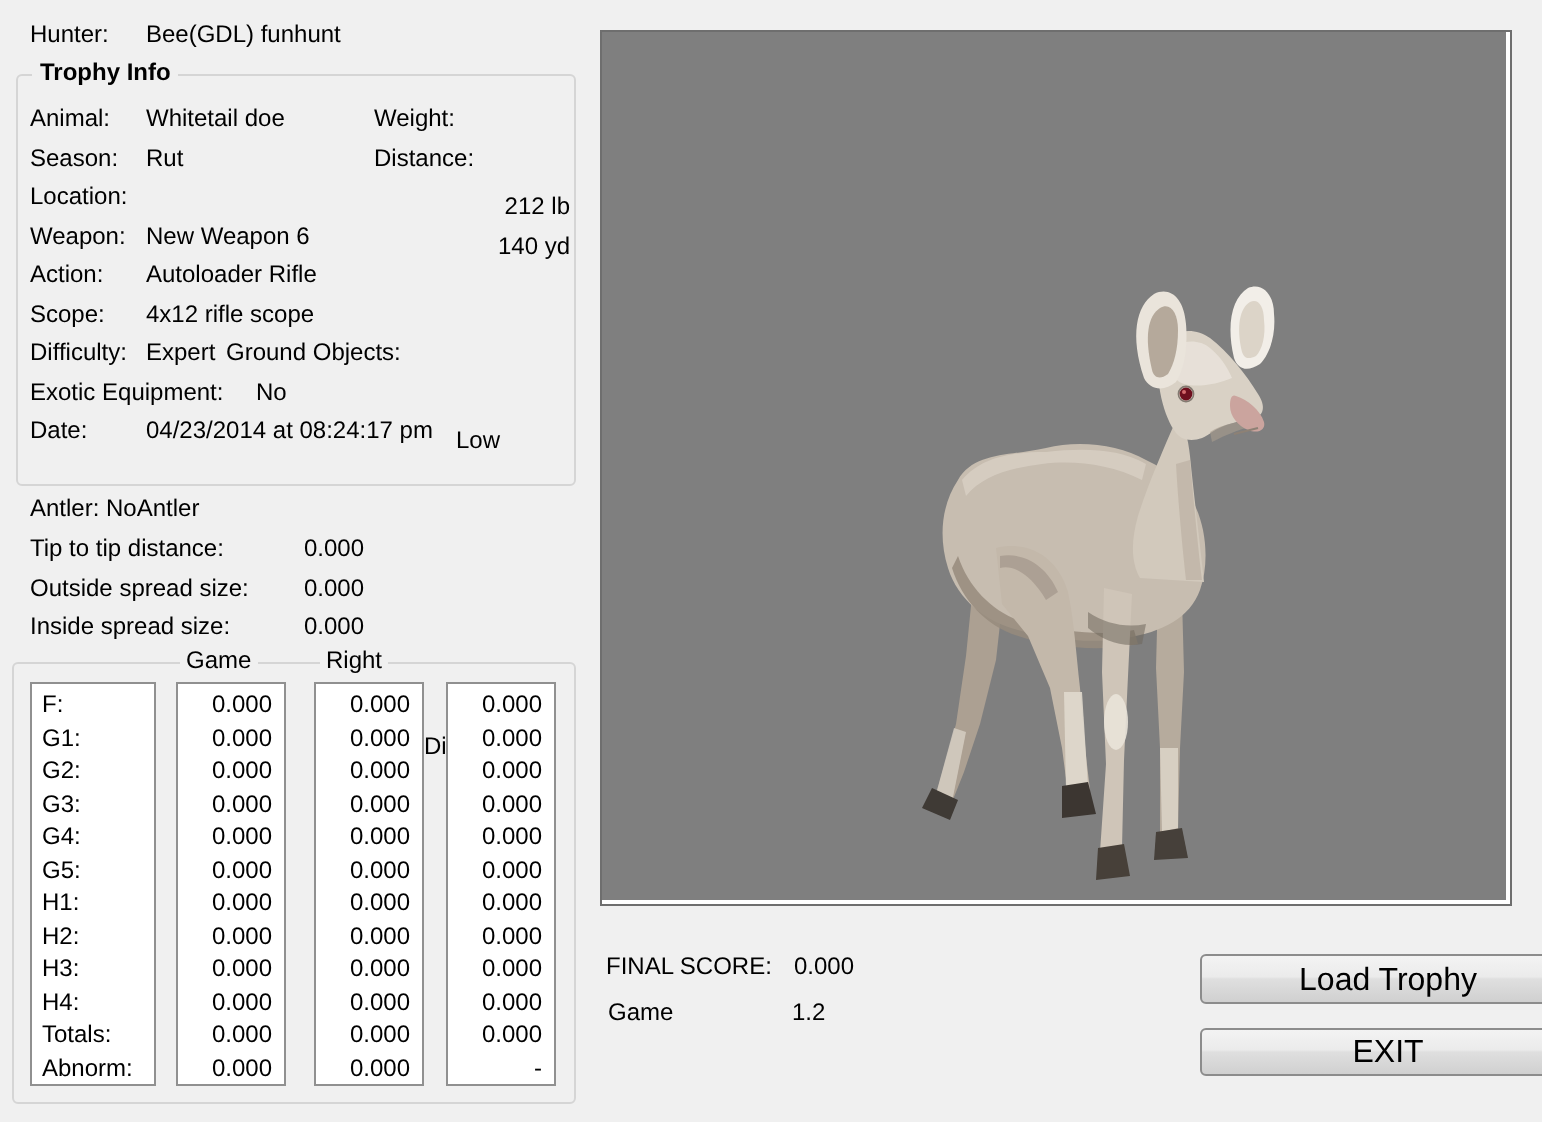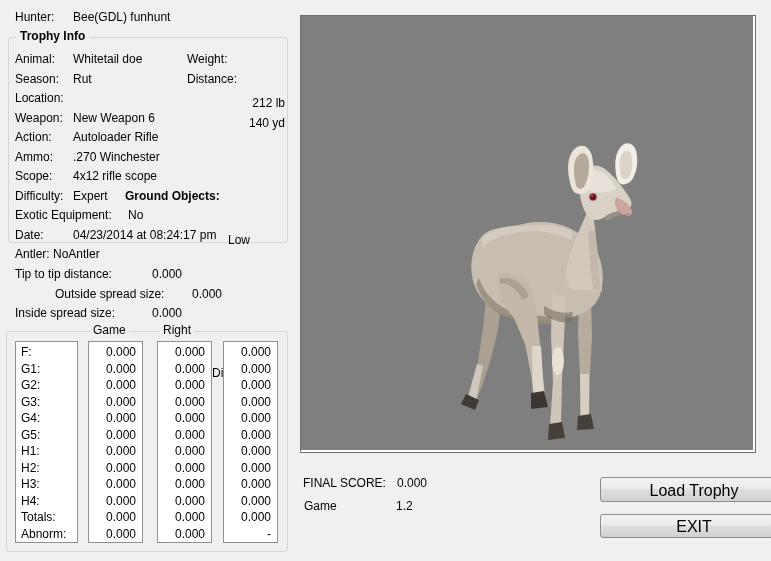--- a/index.html
+++ b/index.html
@@ -20,21 +20,21 @@
 
   .trophy-box{left:8px;top:37px;width:280px;height:206px;}
   .trophy-caption{left:16px;top:30px;font-weight:bold;}
 
   .trophy-rows{position:absolute;left:8px;top:50px;width:280px;}
   .t-row{position:relative;height:19.5px;line-height:19.5px;white-space:nowrap;}
   .t-lab{position:absolute;left:7px;}
   .t-val{position:absolute;left:65px;}
   .t-val.far{left:120px;}
   .t-lab2{position:absolute;left:179px;}
-  .t-lab2.go{left:117px;font-weight:bold;}
+  .t-lab2.go{left:105px;}
   .t-val2{position:absolute;left:225px;width:52px;text-align:right;margin-top:44px;}
   .t-val2.go{left:220px;width:auto;text-align:left;}
 
   .a-line{position:absolute;left:0;width:295px;height:16px;line-height:16px;white-space:nowrap;}
   .a-lab{position:absolute;left:15px;}
   .a-val{position:absolute;left:152px;}
 
   .meas-box{left:6px;top:331px;width:282px;height:221px;}
   .meas-cap{position:absolute;top:324px;background:#f0f0f0;padding:0 3px;line-height:13px;}
   #cap-left{left:90px;}
@@ -103,24 +103,20 @@
     </div>
     <div class="t-row">
       <span class="t-lab">Weapon:</span>
       <span class="t-val">New Weapon 6</span>
     </div>
     <div class="t-row">
       <span class="t-lab">Action:</span>
       <span class="t-val">Autoloader Rifle</span>
     </div>
     <div class="t-row">
-      <span class="t-lab">Ammo:</span>
-      <span class="t-val">.270 Winchester</span>
-    </div>
-    <div class="t-row">
       <span class="t-lab">Scope:</span>
       <span class="t-val">4x12 rifle scope</span>
     </div>
     <div class="t-row">
       <span class="t-lab">Difficulty:</span>
       <span class="t-val">Expert</span>
       <span class="t-lab2 go">Ground Objects:</span>
       <span class="t-val2 go">Low</span>
     </div>
     <div class="t-row">
@@ -133,21 +129,21 @@
     </div>
   </div>
 
   <div class="a-line" style="top:246px;">
     <span class="a-lab">Antler: NoAntler</span>
   </div>
   <div class="a-line" style="top:266px;">
     <span class="a-lab">Tip to tip distance:</span>
     <span class="a-val">0.000</span>
   </div>
-  <div class="a-line" style="top:286px;margin-left:40px;">
+  <div class="a-line" style="top:286px;">
     <span class="a-lab">Outside spread size:</span>
     <span class="a-val">0.000</span>
   </div>
   <div class="a-line" style="top:305px;">
     <span class="a-lab">Inside spread size:</span>
     <span class="a-val">0.000</span>
   </div>
 
   <div class="groupbox meas-box"></div>
   <span class="meas-cap" id="cap-left">Game</span>

